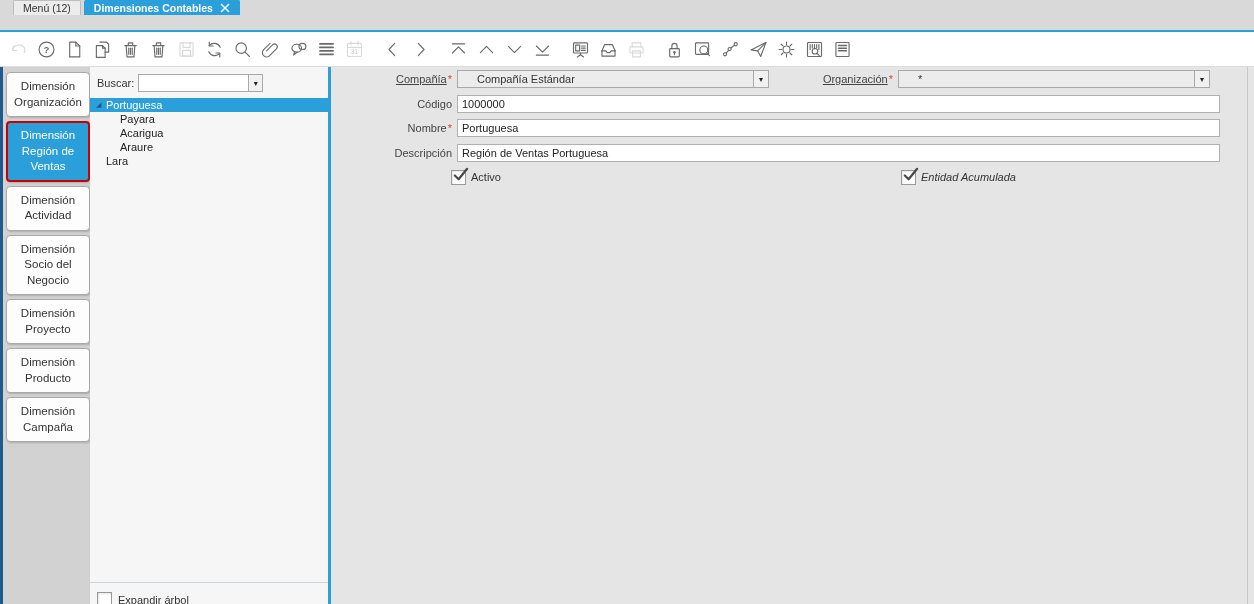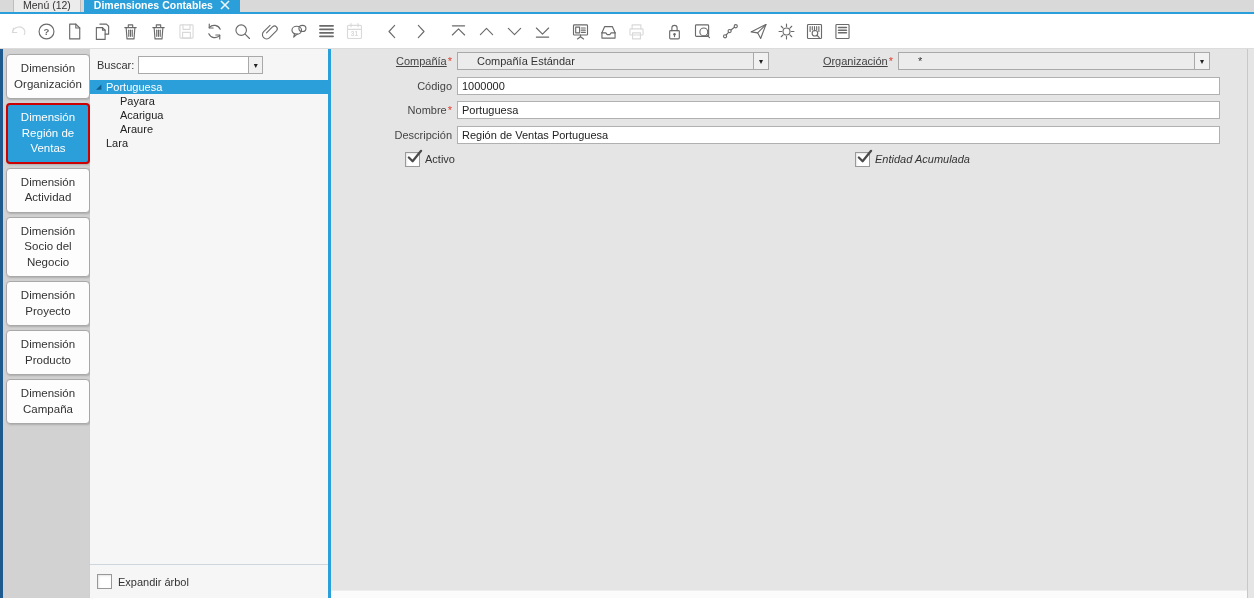--- a/index.html
+++ b/index.html
@@ -1,20 +1,20 @@
 <!DOCTYPE html>
 <html><head>
 <meta charset="utf-8">
 <style>
   * { margin:0; padding:0; box-sizing:border-box; }
   html,body { width:1254px; height:604px; overflow:hidden; }
   body { font-family:"Liberation Sans", sans-serif; font-size:11px; color:#333; background:#fff; }
 
   
-  .tabbar { height:14px; background:#d9d9d9; border-bottom:2px solid #2b9fd9; display:flex; align-items:flex-end; padding-left:13px; }
+  .tabbar { height:32px; background:#d9d9d9; border-bottom:2px solid #2b9fd9; display:flex; padding-left:13px; }
   .wtab { height:15px; display:flex; align-items:center; padding:0 9px; font-size:10.5px; color:#333;
           background:#ececec; border:1px solid #bdbdbd; border-bottom:none; border-radius:2px 2px 0 0; margin-right:3px; cursor:pointer; }
   .wtab.active { background:#2b9fd9; border-color:#2b9fd9; color:#fff; font-weight:bold; }
   .wtab .closex { margin-left:7px; width:10px; height:10px; }
   .wtab .closex svg { width:10px; height:10px; stroke:#eaf5fc; stroke-width:1.6; }
 
   
   .toolbar { height:35px; background:#fff; border-bottom:1px solid #dcdcdc; display:flex; align-items:center; padding-left:7px; gap:6px; }
   .tbtn { width:22px; height:22px; display:flex; align-items:center; justify-content:center; cursor:pointer; flex:0 0 auto; }
   .tbtn svg { width:21px; height:21px; fill:none; stroke:#6a6a6a; color:#6a6a6a; stroke-width:1.3; stroke-linecap:round; stroke-linejoin:round; }
@@ -64,21 +64,21 @@
   .flabel.link .lbl { text-decoration:underline; }
   .req { color:#e04030; margin-left:1px; }
   .fcombo { display:flex; width:312px; }
   .fcombo .val { flex:1; height:18px; border:1px solid #a9a9a9; border-right:none; background:#ececec; padding:1px 19px; line-height:15px; color:#333; overflow:hidden; white-space:nowrap; }
   .fcombo .cbtn { width:16px; height:18px; border:1px solid #a9a9a9; background:#f1f1f1; display:flex; align-items:center; justify-content:center;
                   font-size:8px; color:#222; cursor:pointer; }
   .finput { height:18px; border:1px solid #b0b0b0; background:#fff; padding:0 4px; font:11px "Liberation Sans", sans-serif; color:#222; }
   .finput.wide { width:763px; }
   .frow.checks { margin-top:2px; }
   .cgroup { display:flex; align-items:center; gap:5px; }
-  .cgroup.g1 { margin-left:74px; }
+  .cgroup.g1 { margin-left:120px; }
   .cgroup.g2 { margin-left:400px;font-style:italic; }
   .cklabel { color:#333; }
 
   .svgdefs { position:absolute; width:0; height:0; overflow:hidden; }
   .icotext { fill:currentColor; stroke:none; font-family:"Liberation Sans", sans-serif; font-weight:bold; }
 </style>
 </head>
 <body>
 
 <svg class="svgdefs" aria-hidden="true">

